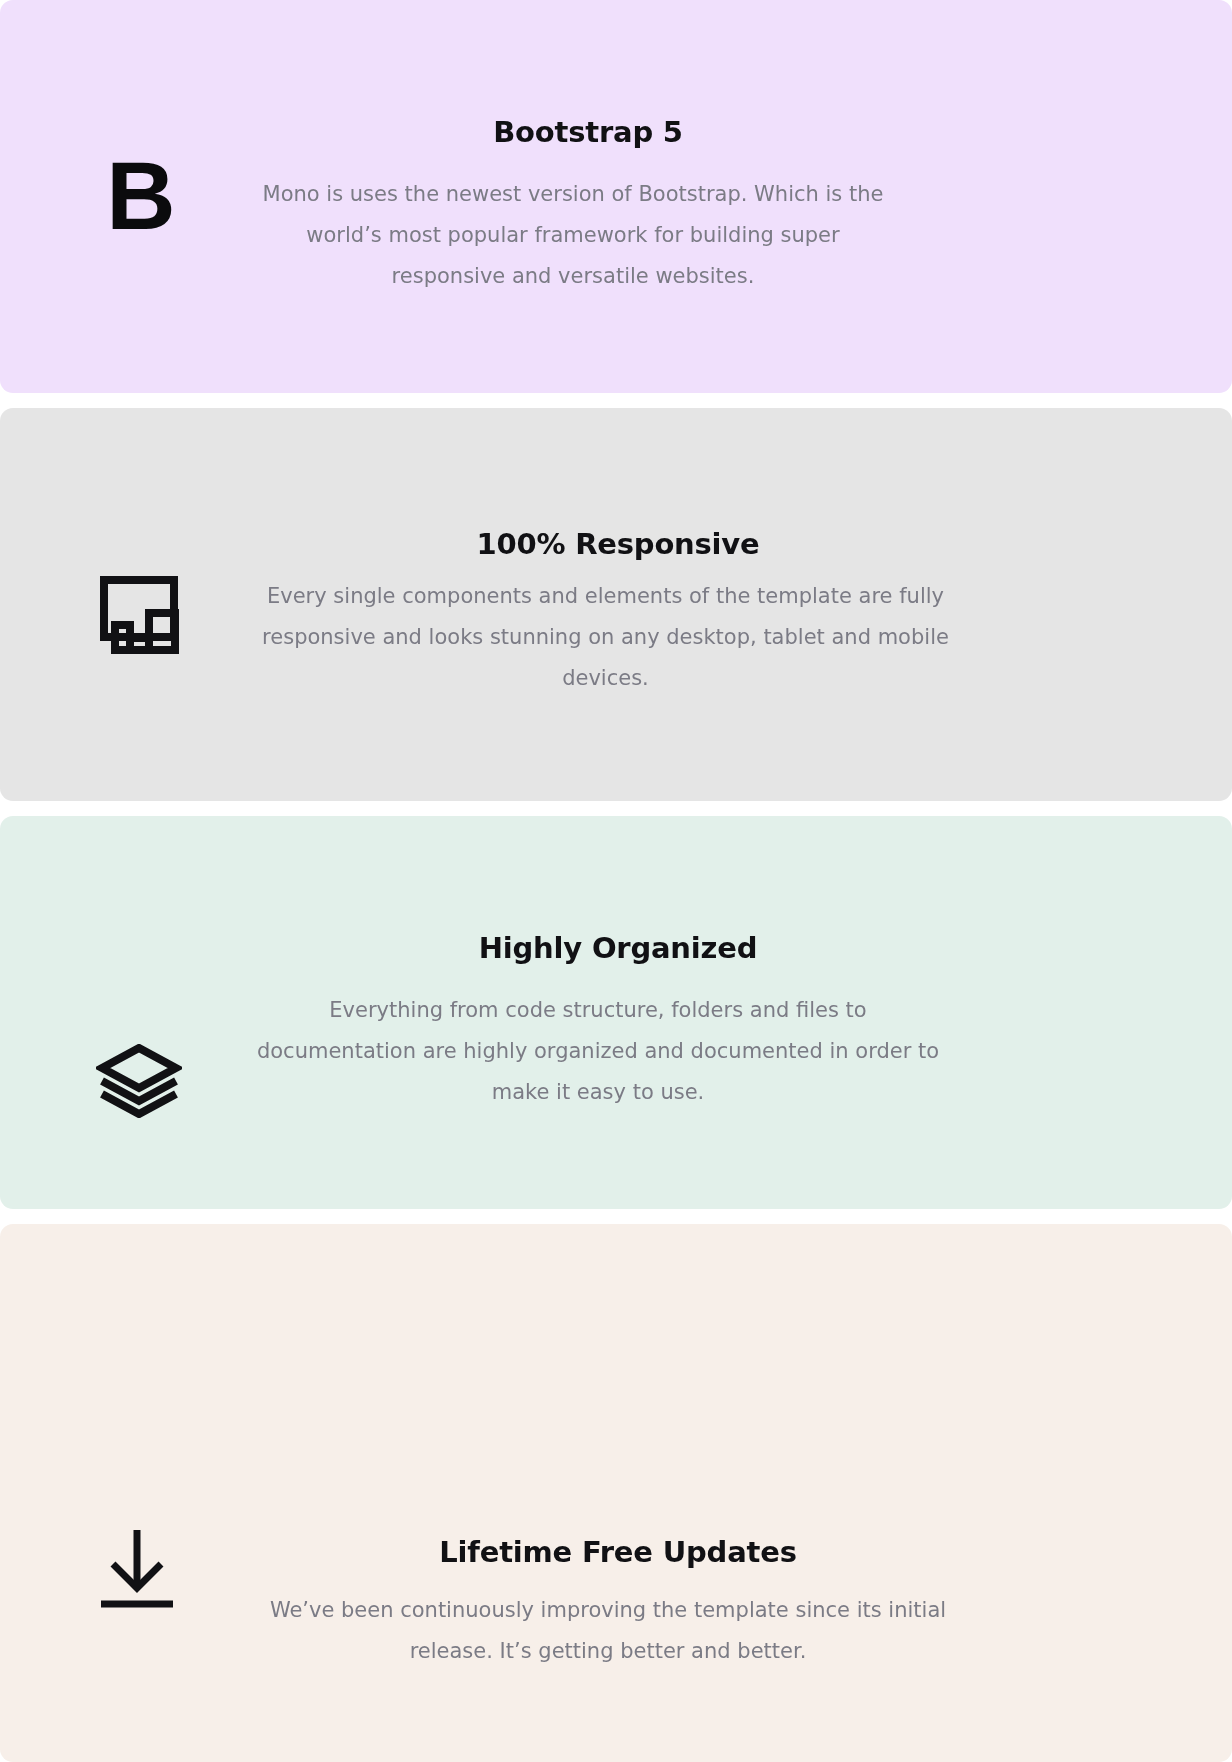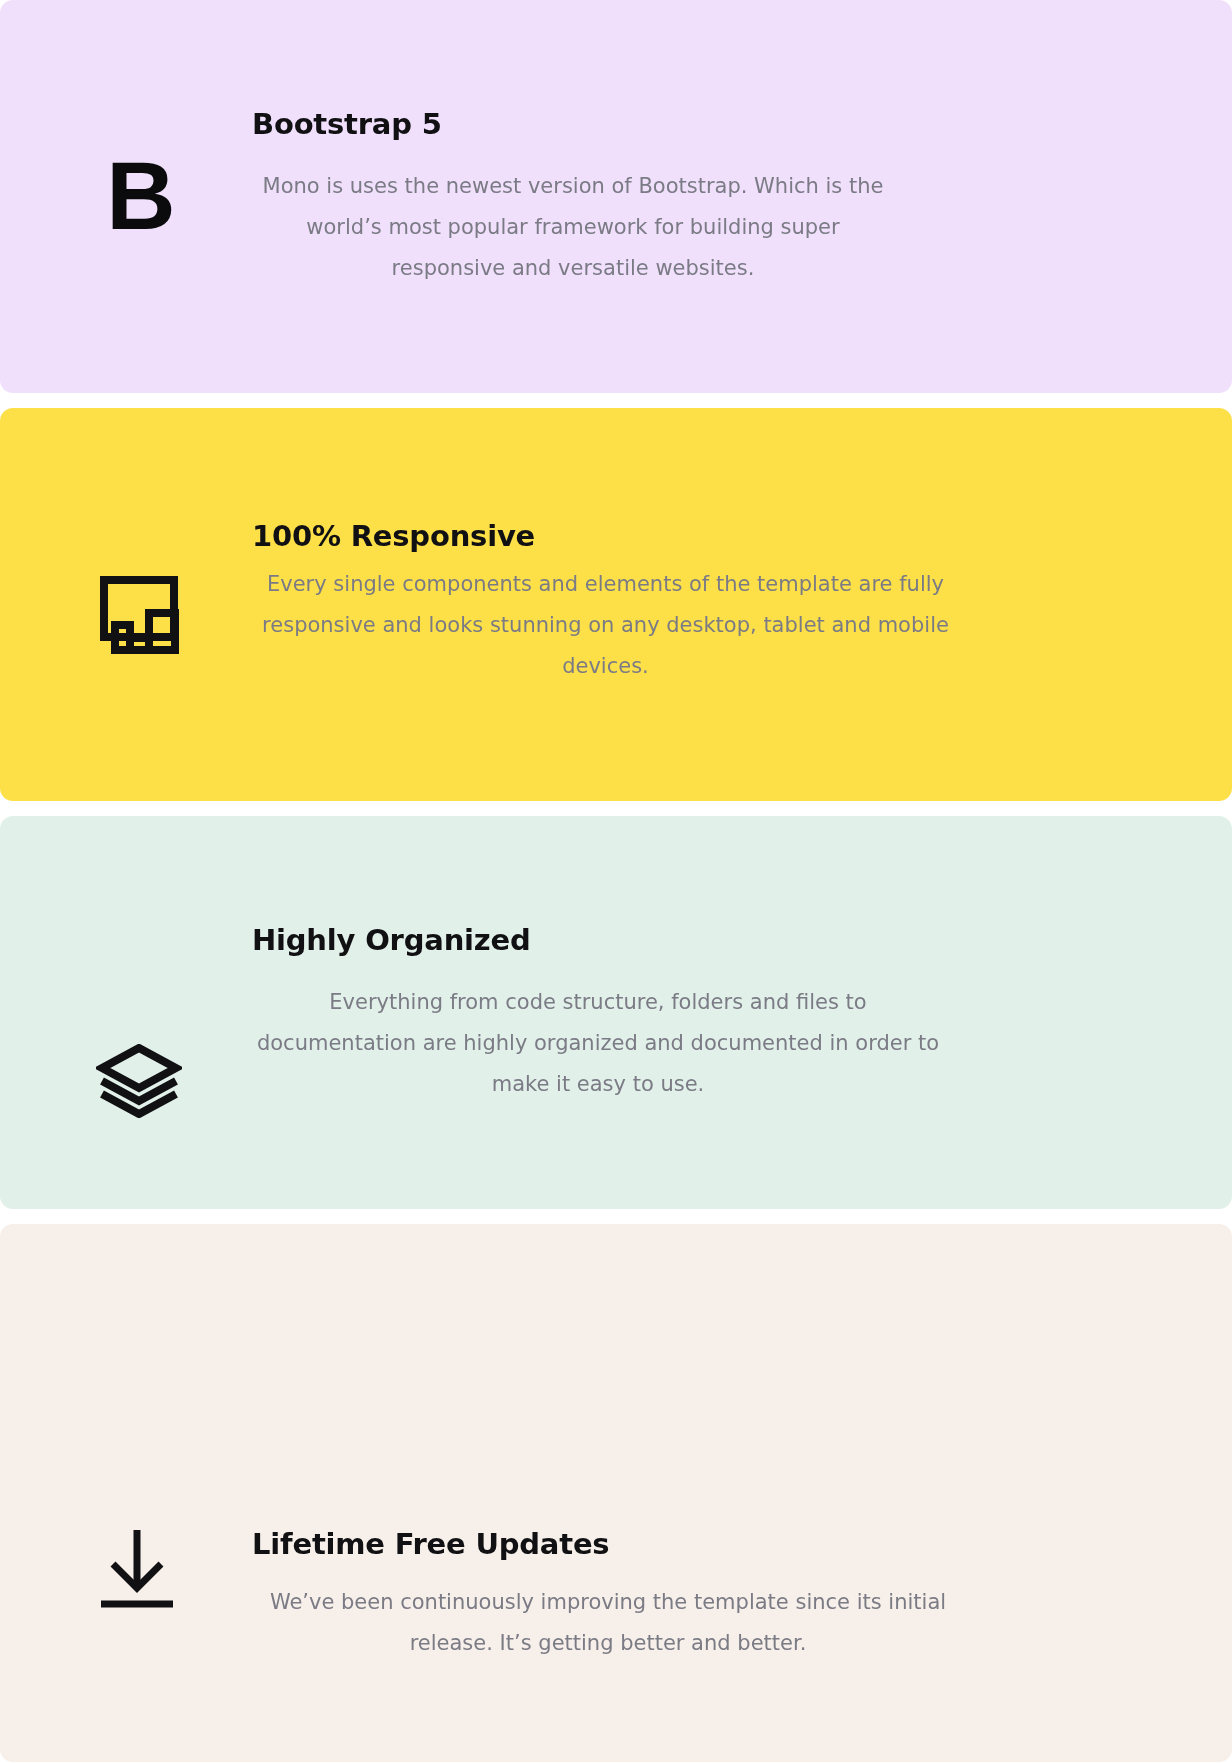--- a/index.html
+++ b/index.html
@@ -41,25 +41,26 @@
     display: flex;
     align-items: center;
     justify-content: center;
   }
 
   .feature-text {
     position: absolute;
   }
 
   .feature-title {
-    margin: 4px;
+    margin: 12px;
     font-family: "DejaVu Sans", sans-serif;
     font-weight: 600;
     color: #111114;
     letter-spacing: -0.2px;
+    text-align: center;
   }
 
   .feature-desc {
     margin: 0;
     font-family: "DejaVu Sans", sans-serif;
     font-weight: 400;
     color: #7b7b85;
     text-align: center;
   }
 
@@ -96,21 +97,21 @@
     margin-top: 22px;
     font-size: 21px;
     line-height: 41px;
     max-width: 650px;
   }
 
   
   #card-responsive {
     top: 408px;
     height: 393px;
-    background: #fde047;
+    background: #e5e5e5;
   }
   #card-responsive .feature-icon {
     left: 98px;
     top: 637px;
     width: 82px;
     height: 86px;
   }
   #card-responsive .feature-icon {
     top: 0;
   }

